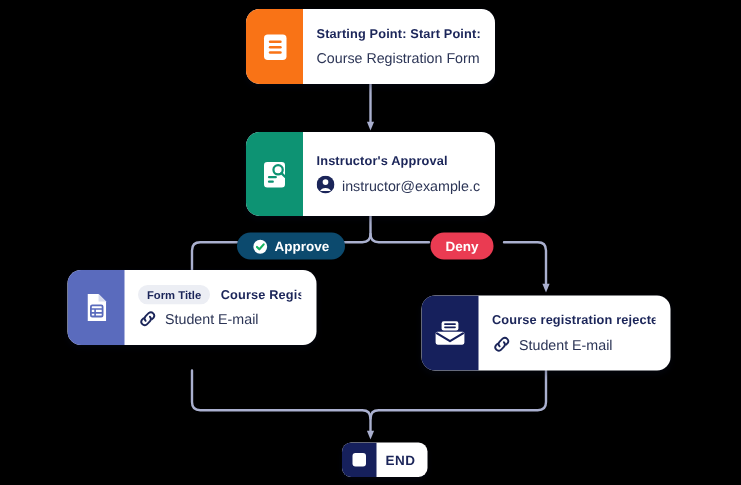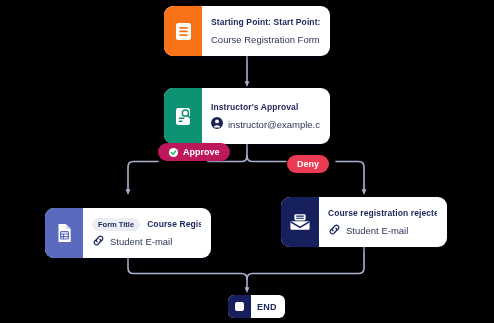--- a/index.html
+++ b/index.html
@@ -90,42 +90,42 @@
     overflow: hidden;
   }
 
   
   #node-start      { left: 164px; top: 6px;   width: 166px; height: 50px; }
   #node-start .node-icon { background: #f97316; }
 
   #node-approval   { left: 164px; top: 88px;  width: 166px; height: 56px; }
   #node-approval .node-icon { background: #0d9373; }
 
-  #node-approved   { left: 45px;  top: 208px; width: 166px; height: 50px; }
+  #node-approved   { left: 45px;  top: 180px; width: 166px; height: 50px; }
   #node-approved .node-icon { background: #5a6bbd; }
 
   #node-rejected   { left: 281px; top: 197px; width: 166px; height: 50px; }
   #node-rejected .node-icon { background: #16205c; }
 
   
   .pill {
     position: absolute;
     display: flex;
     align-items: center;
     gap: 4px;
     border-radius: 11px;
     padding: 3px 10px;
     font-size: 9px;
     font-weight: bold;
     color: #ffffff;
     box-shadow: 0 1px 3px rgba(0,0,0,0.25);
     white-space: nowrap;
     line-height: 12px;
   }
-  #pill-approve { left: 158px; top: 143px; background: #be185d; }
+  #pill-approve { left: 158px; top: 155px; background: #0c4a6e; }
   #pill-deny    { left: 287px; top: 155px; background: #ea3b52; align-items: flex-end; }
 
   
   #node-end {
     position: absolute;
     left: 228px; top: 295px;
     height: 23px;
     display: flex;
     align-items: stretch;
     background: #ffffff;

